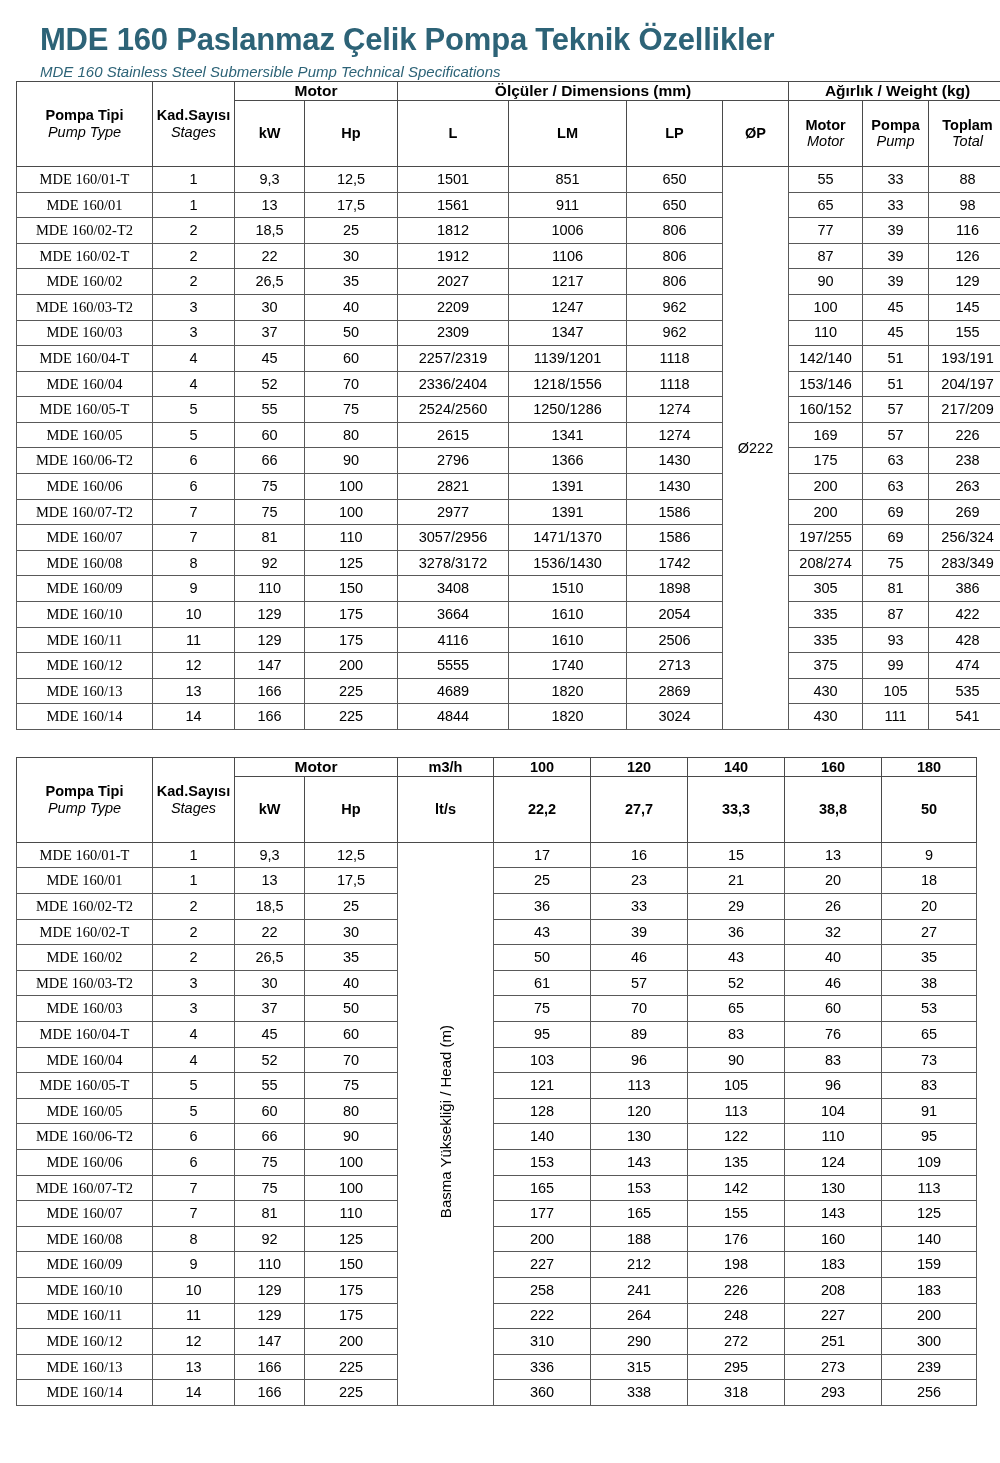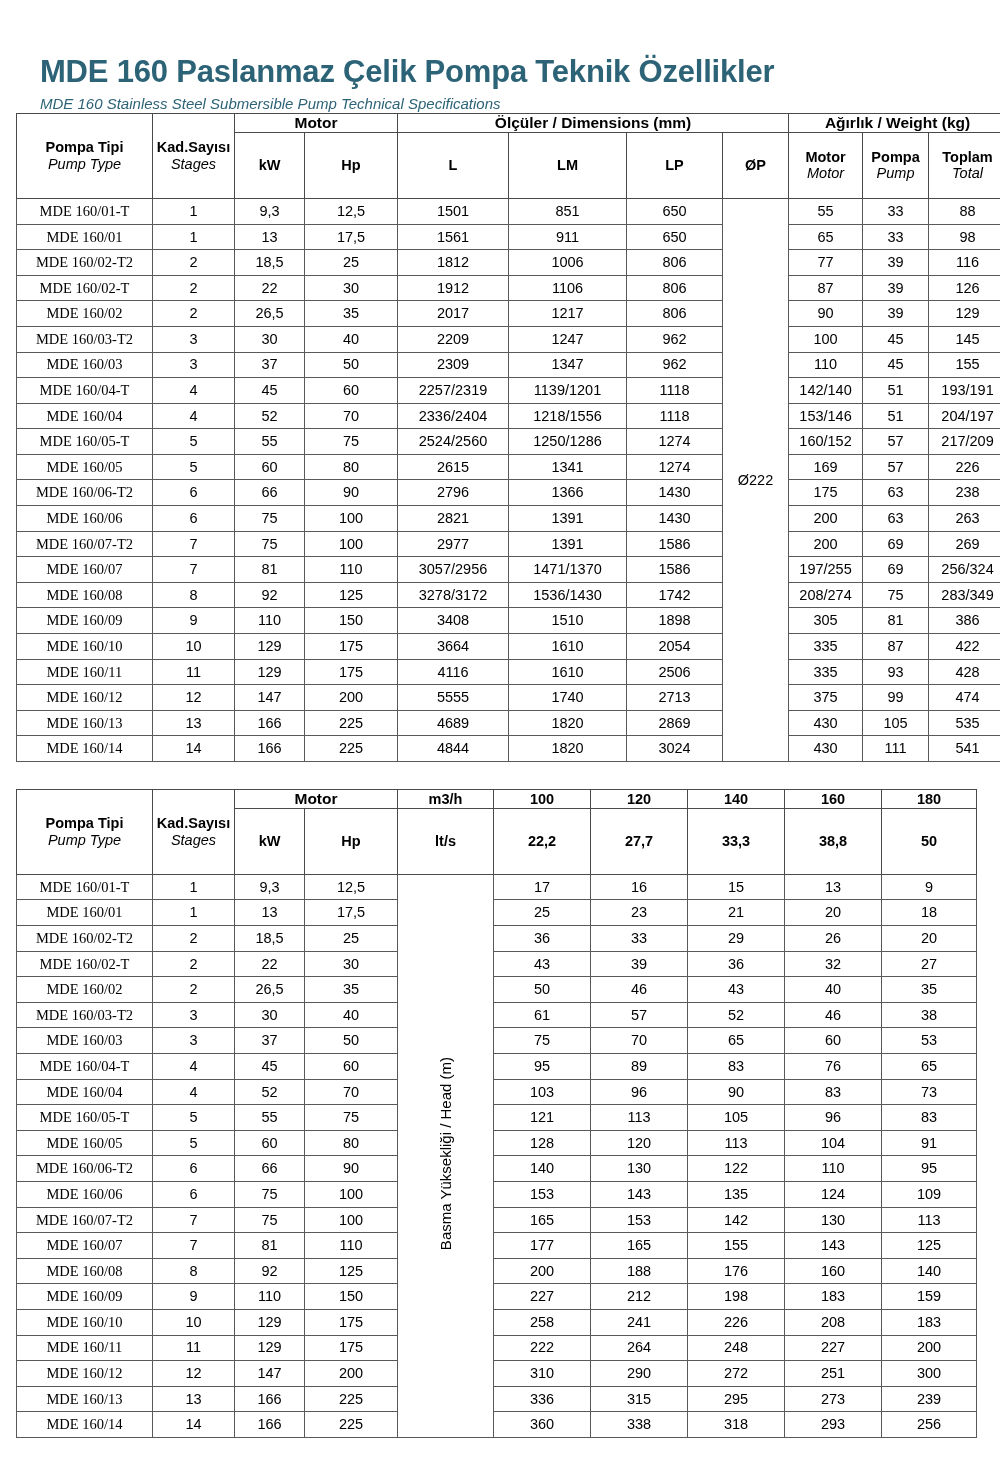--- a/index.html
+++ b/index.html
@@ -18,21 +18,20 @@
   .page {
     width: 1000px;
     height: 1463px;
     position: relative;
     box-sizing: border-box;
   }
 
   
   .header {
     padding: 22px 0 0 40px;
-    margin-top: 32px;
   }
   .title-main {
     font-size: 31px;
     font-weight: bold;
     color: #2d6377;
     letter-spacing: -0.2px;
     line-height: 1.15;
     white-space: nowrap;
   }
   .title-sub {
@@ -220,21 +219,21 @@
             <td>806</td>
             <td>87</td>
             <td>39</td>
             <td>126</td>
           </tr>
           <tr>
             <td class="ptype">MDE 160/02</td>
             <td>2</td>
             <td>26,5</td>
             <td>35</td>
-            <td>2017</td>
+            <td>2027</td>
             <td>1217</td>
             <td>806</td>
             <td>90</td>
             <td>39</td>
             <td>129</td>
           </tr>
           <tr>
             <td class="ptype">MDE 160/03-T2</td>
             <td>3</td>
             <td>30</td>

